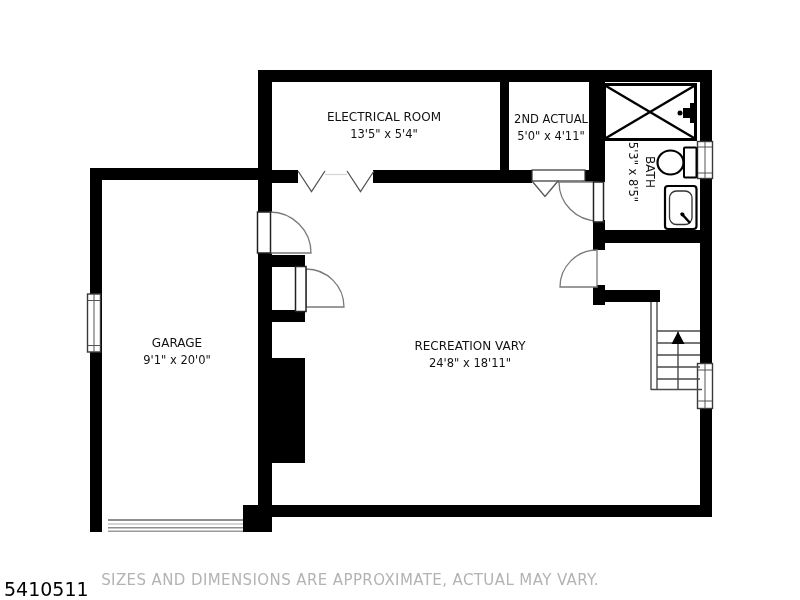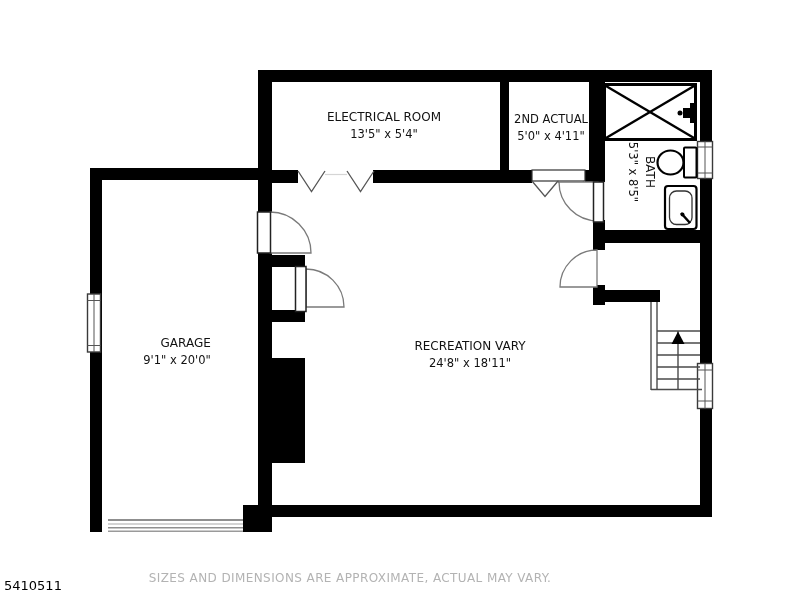--- a/index.html
+++ b/index.html
@@ -13,22 +13,22 @@
   .leaf{fill:#fff;stroke:#222;stroke-width:1.5;}
   .winbox{fill:#fff;stroke:#3a3a3a;stroke-width:1.4;}
   .winline{stroke:#555;stroke-width:1;fill:none;}
   .fix{fill:#fff;stroke:#000;}
   .room-label{position:absolute;transform:translate(-50%,-50%);text-align:center;
               color:#111;font-size:12px;line-height:1.45;white-space:nowrap;}
   .room-label .dims{font-size:11.5px;}
   .label-laundry{font-size:11.5px;}
   .label-bath{transform:translate(-50%,-50%) rotate(90deg);}
   .footer-note{position:absolute;left:350px;top:571px;transform:translateX(-50%);
-               font-size:12px;letter-spacing:.4px;color:#b3b3b3;white-space:nowrap;}
-  .id-number{position:absolute;left:4px;top:578px;font-size:13px;color:#000;}
+               font-size:15px;letter-spacing:.4px;color:#b3b3b3;white-space:nowrap;}
+  .id-number{position:absolute;left:4px;top:578px;font-size:19px;color:#000;}
 </style>
 </head>
 <body>
 
 <div class="screen">
 
   <svg class="plan-svg" width="800" height="600" viewBox="0 0 800 600">
 
     <g>
       <rect class="wall" x="258" y="70" width="454" height="12"></rect>
@@ -153,21 +153,21 @@
   <div class="room-label label-laundry" style="left:551px;top:128px;">
     <div class="name">2ND ACTUAL</div>
     <div class="dims">5'0" x 4'11"</div>
   </div>
 
   <div class="room-label label-bath" style="left:641px;top:172px;">
     <div class="name">BATH</div>
     <div class="dims">5'3" x 8'5"</div>
   </div>
 
-  <div class="room-label" style="left:177px;top:352px;text-align:right;">
+  <div class="room-label" style="left:177px;top:352px;">
     <div class="name">GARAGE</div>
     <div class="dims">9'1" x 20'0"</div>
   </div>
 
   <div class="room-label" style="left:470px;top:355px;">
     <div class="name">RECREATION VARY</div>
     <div class="dims">24'8" x 18'11"</div>
   </div>
 
   <div class="footer-note">SIZES AND DIMENSIONS ARE APPROXIMATE, ACTUAL MAY VARY.</div>

